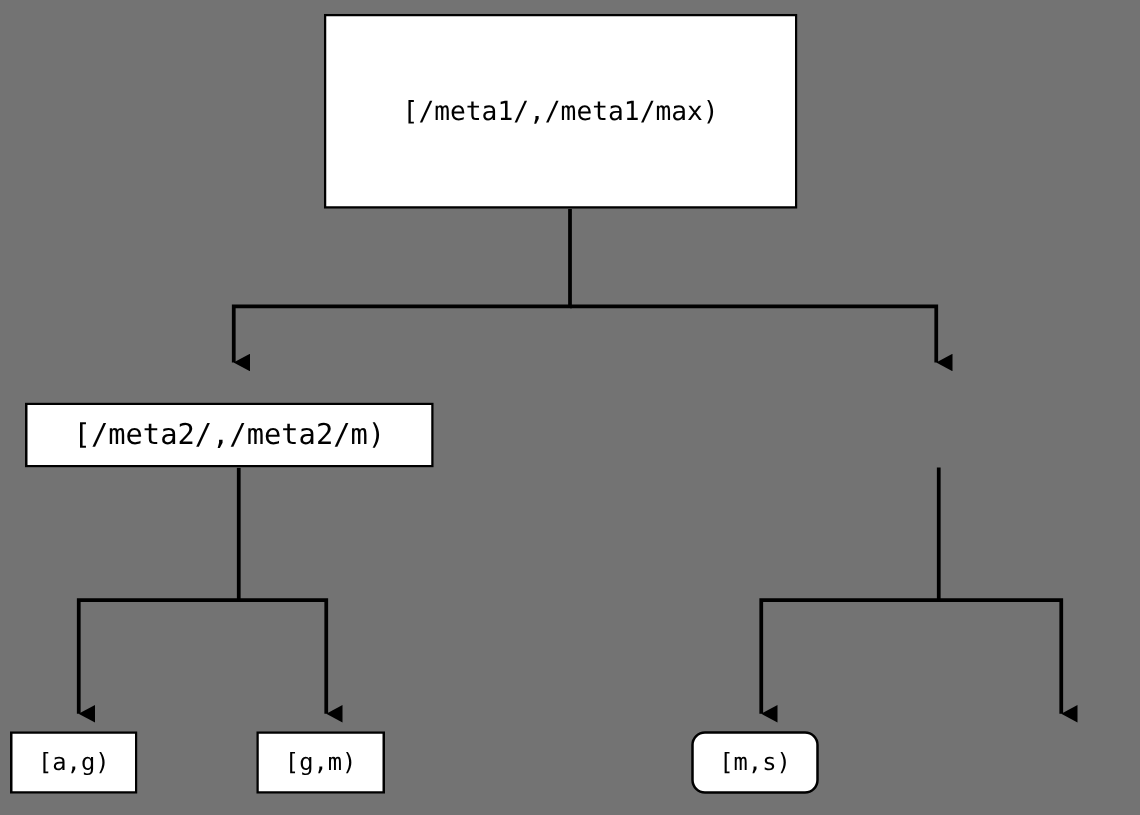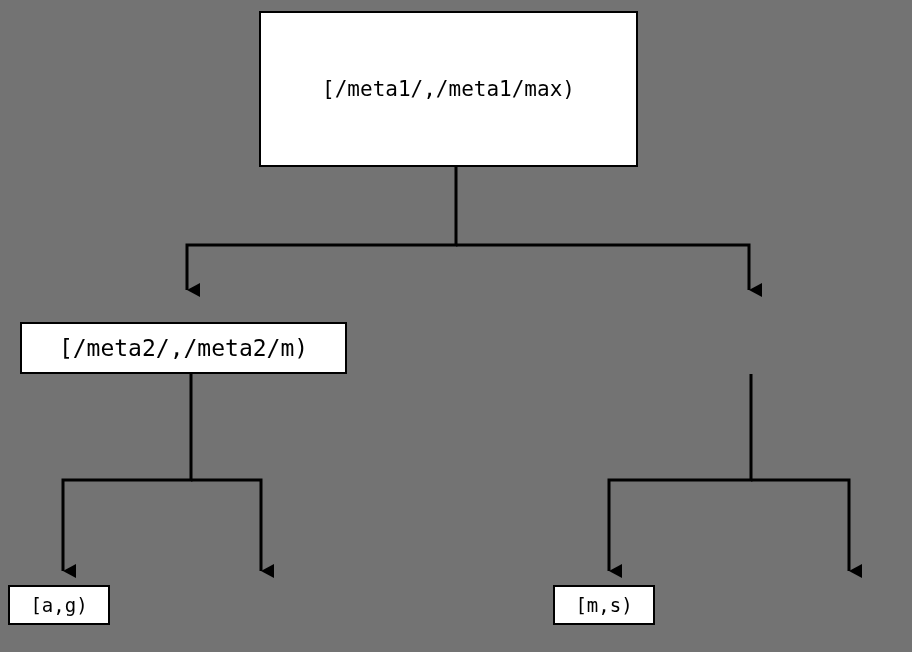--- a/index.html
+++ b/index.html
@@ -65,25 +65,25 @@
     left: 578px;
     top: 322px;
     width: 320px;
     height: 52px;
   }
   #node-meta2-low .node-label,
   #node-meta2-high .node-label { font-size: 23px; }
   
   .leaf {
     top: 585px;
-    height: 40px;
+    height: 50px;
   }
   #node-leaf-ag   { left: 8px;   width: 102px; }
   #node-leaf-gm   { left: 205px; width: 103px; }
-  #node-leaf-ms   { left: 553px; width: 102px; }
+  #node-leaf-ms   { left: 553px; width: 102px; border-radius: 11px; }
   #node-leaf-smax { left: 778px; width: 120px; }
   .leaf .node-label { font-size: 19px; }
 </style>
 </head>
 <body>
 
 <div id="diagram-canvas">
 
   <svg id="connector-layer" width="912" height="652" viewBox="0 0 912 652" xmlns="http://www.w3.org/2000/svg">
     <defs>
@@ -118,17 +118,20 @@
     <span class="node-label">[/meta1/,/meta1/max)</span>
   </div>
 
   <div class="node" id="node-meta2-low">
     <span class="node-label">[/meta2/,/meta2/m)</span>
   </div>
 
   <div class="node leaf" id="node-leaf-ag">
     <span class="node-label">[a,g)</span>
   </div>
+  <div class="node leaf" id="node-leaf-gm">
+    <span class="node-label">[g,m)</span>
+  </div>
   <div class="node leaf" id="node-leaf-ms">
     <span class="node-label">[m,s)</span>
   </div>
 
 </div>
 
 </body></html>

